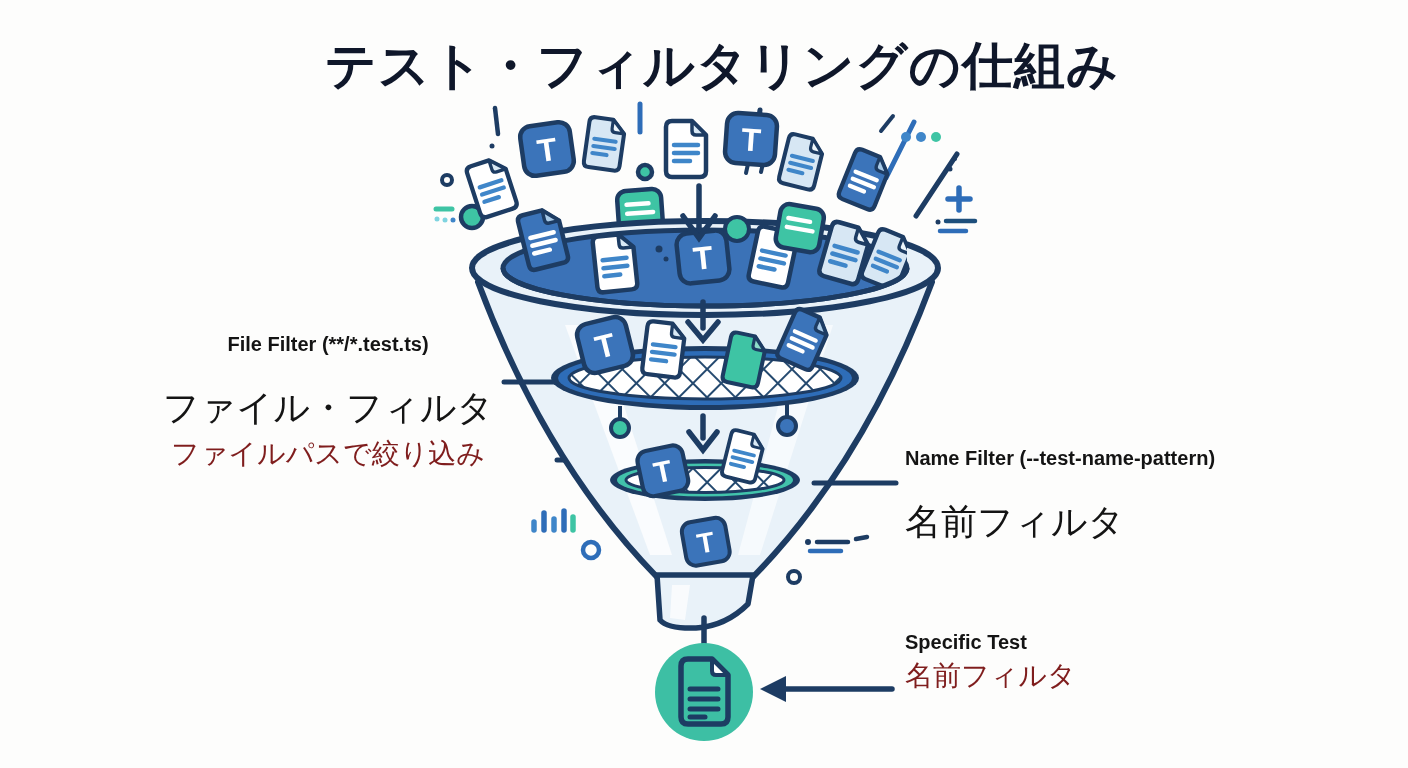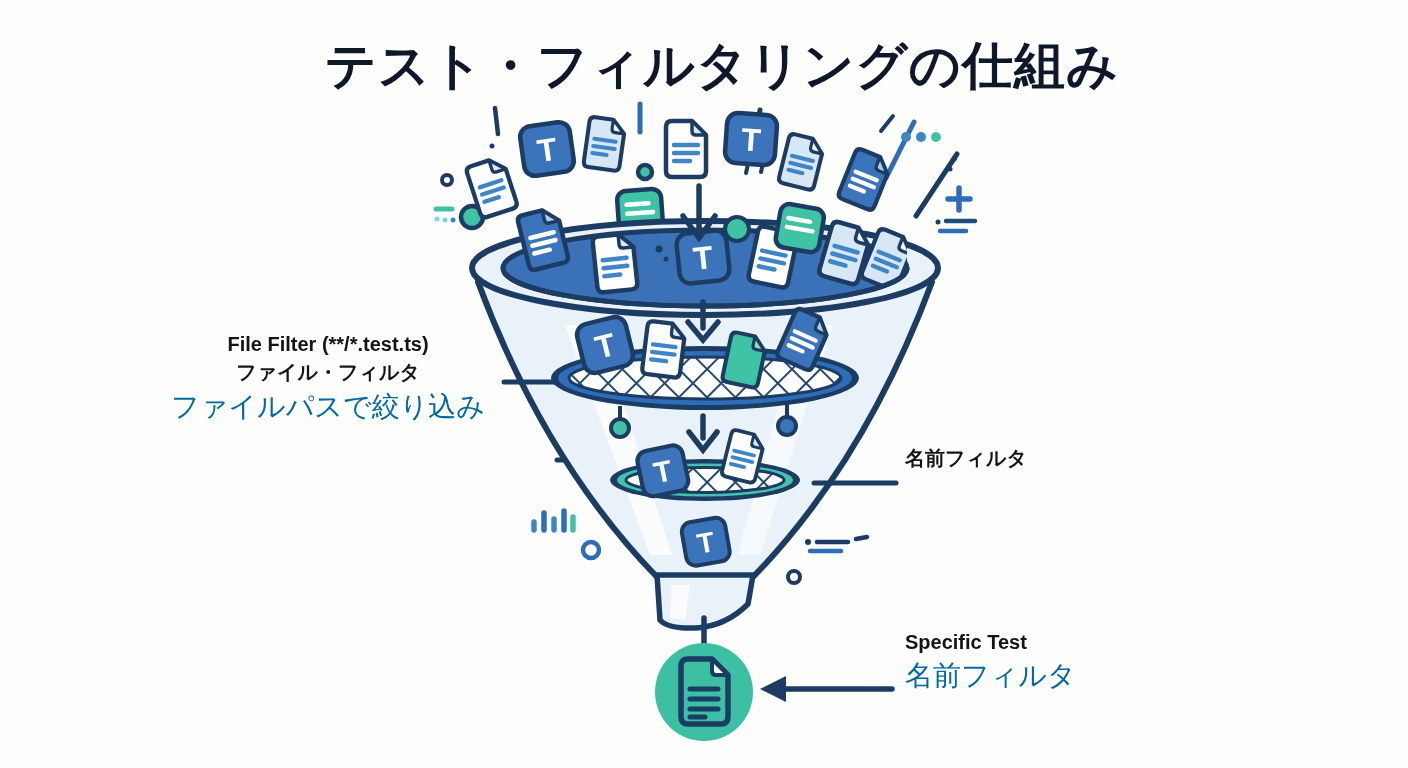--- a/index.html
+++ b/index.html
@@ -3,22 +3,22 @@
 <meta charset="utf-8">
 <style>
   html,body{margin:0;padding:0;background:#fdfdfc;}
   .stage{position:relative;width:1408px;height:768px;overflow:hidden;
          font-family:"Liberation Sans","DejaVu Sans",sans-serif;background:#fdfdfc;}
   .stage svg{position:absolute;left:0;top:0;}
   .page-title{position:absolute;left:0;top:14px;width:1408px;text-align:center;
               font-size:51px;font-weight:800;letter-spacing:1px;color:#0f172a;margin:18px;}
   .label{position:absolute;line-height:1.42;color:#141414;}
   .label .en{font-weight:800;font-size:20px;white-space:nowrap;}
-  .label .ja-bold{font-weight:700;font-size:20px;white-space:nowrap;}
-  .label .ja{font-weight:400;font-size:28px;color:#0369a1;white-space:nowrap;}
+  .label .ja-bold{font-weight:400;font-size:36px;white-space:nowrap;margin-top:24px;}
+  .label .ja{font-weight:400;font-size:28px;color:#7f1d1d;white-space:nowrap;}
   .label-file{left:118px;top:330px;width:420px;text-align:center;}
   .label-name{left:905px;top:444px;text-align:left;}
   .label-result{left:905px;top:628px;text-align:left;}
 </style>
 </head>
 <body>
 
 <div class="stage">
 
   <h1 class="page-title">テスト・フィルタリングの仕組み</h1>
@@ -231,20 +231,21 @@
     <line x1="814" y1="483" x2="896" y2="483" stroke="#1d3c63" stroke-width="5" stroke-linecap="round"></line>
   </svg>
 
   <div class="label label-file">
     <div class="en">File Filter (**/*.test.ts)</div>
     <div class="ja-bold">ファイル・フィルタ</div>
     <div class="ja">ファイルパスで絞り込み</div>
   </div>
 
   <div class="label label-name">
+    <div class="en">Name Filter (--test-name-pattern)</div>
     <div class="ja-bold">名前フィルタ</div>
   </div>
 
   <div class="label label-result">
     <div class="en">Specific Test</div>
     <div class="ja">名前フィルタ</div>
   </div>
 
 </div>
 

